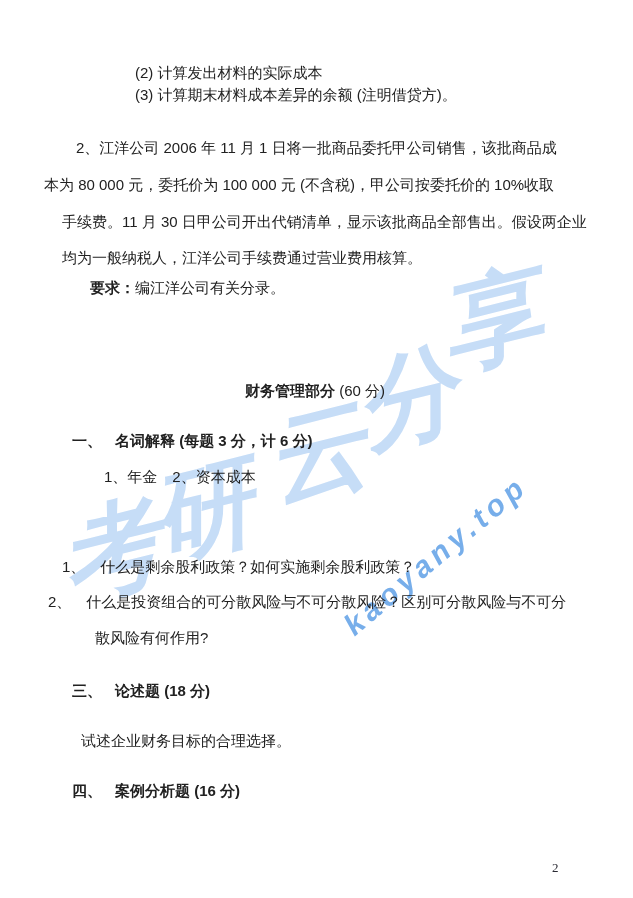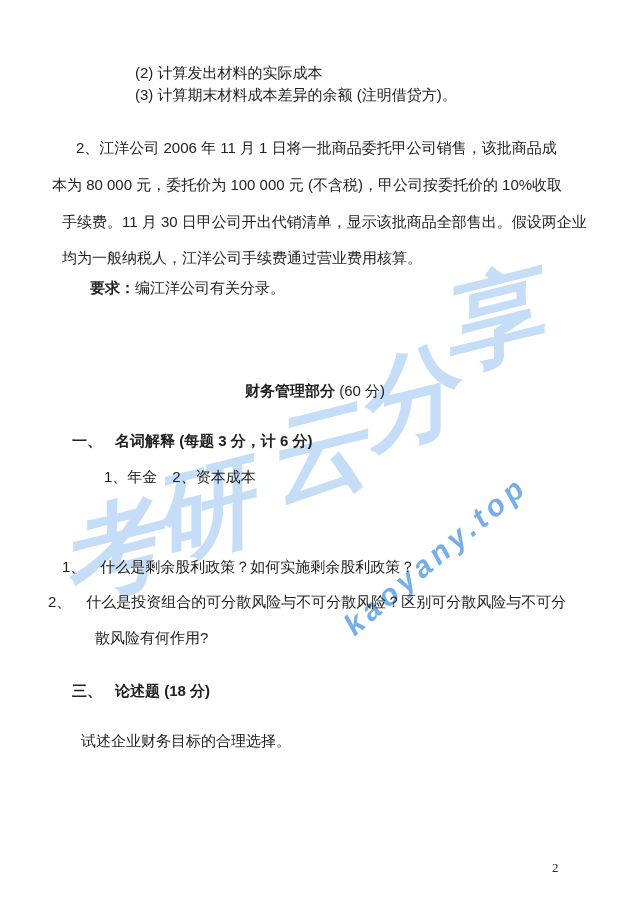--- a/index.html
+++ b/index.html
@@ -70,21 +70,21 @@
     <span class="wm-char" style="left:440px; top:270px;">享</span>
     <span class="wm-url">kaoyany.top</span>
   </div>
 
   <div class="content">
 
     <div class="line" style="left:135px; top:64px;">(2) 计算发出材料的实际成本</div>
     <div class="line" style="left:135px; top:86px;">(3) 计算期末材料成本差异的余额 (注明借贷方)。</div>
 
     <div class="line" style="left:76px; top:139px;">2、江洋公司 2006 年 11 月 1 日将一批商品委托甲公司销售，该批商品成</div>
-    <div class="line" style="left:52px; top:176px;">本为 80 000 元，委托价为 100 000 元 (不含税)，甲公司按委托价的 10%收取</div>
+    <div class="line" style="left:44px; top:176px;">本为 80 000 元，委托价为 100 000 元 (不含税)，甲公司按委托价的 10%收取</div>
     <div class="line" style="left:62px; top:213px;">手续费。11 月 30 日甲公司开出代销清单，显示该批商品全部售出。假设两企业</div>
     <div class="line" style="left:62px; top:249px;">均为一般纳税人，江洋公司手续费通过营业费用核算。</div>
 
     <div class="line" style="left:90px; top:279px;">
       <span class="bold">要求：</span><span>编江洋公司有关分录。</span>
     </div>
 
     <div class="line" style="left:245px; top:382px;">
       <span class="bold">财务管理部分</span><span class="normal"> (60 分)</span>
     </div>
@@ -101,17 +101,20 @@
     <div class="line" style="left:48px; top:593px;">
       <span>2、</span><span class="qgap">什么是投资组合的可分散风险与不可分散风险？区别可分散风险与不可分</span>
     </div>
     <div class="line" style="left:95px; top:629px;">散风险有何作用?</div>
 
     <div class="line bold" style="left:72px; top:682px;">
       <span>三、</span><span class="gap">论述题 (18 分)</span>
     </div>
     <div class="line" style="left:64px; top:732px;margin-left:17px;">试述企业财务目标的合理选择。</div>
 
+    <div class="line bold" style="left:72px; top:782px;">
+      <span>四、</span><span class="gap">案例分析题 (16 分)</span>
+    </div>
 
     <div class="page-num">2</div>
 
   </div>
 </div>
 
 </body></html>

